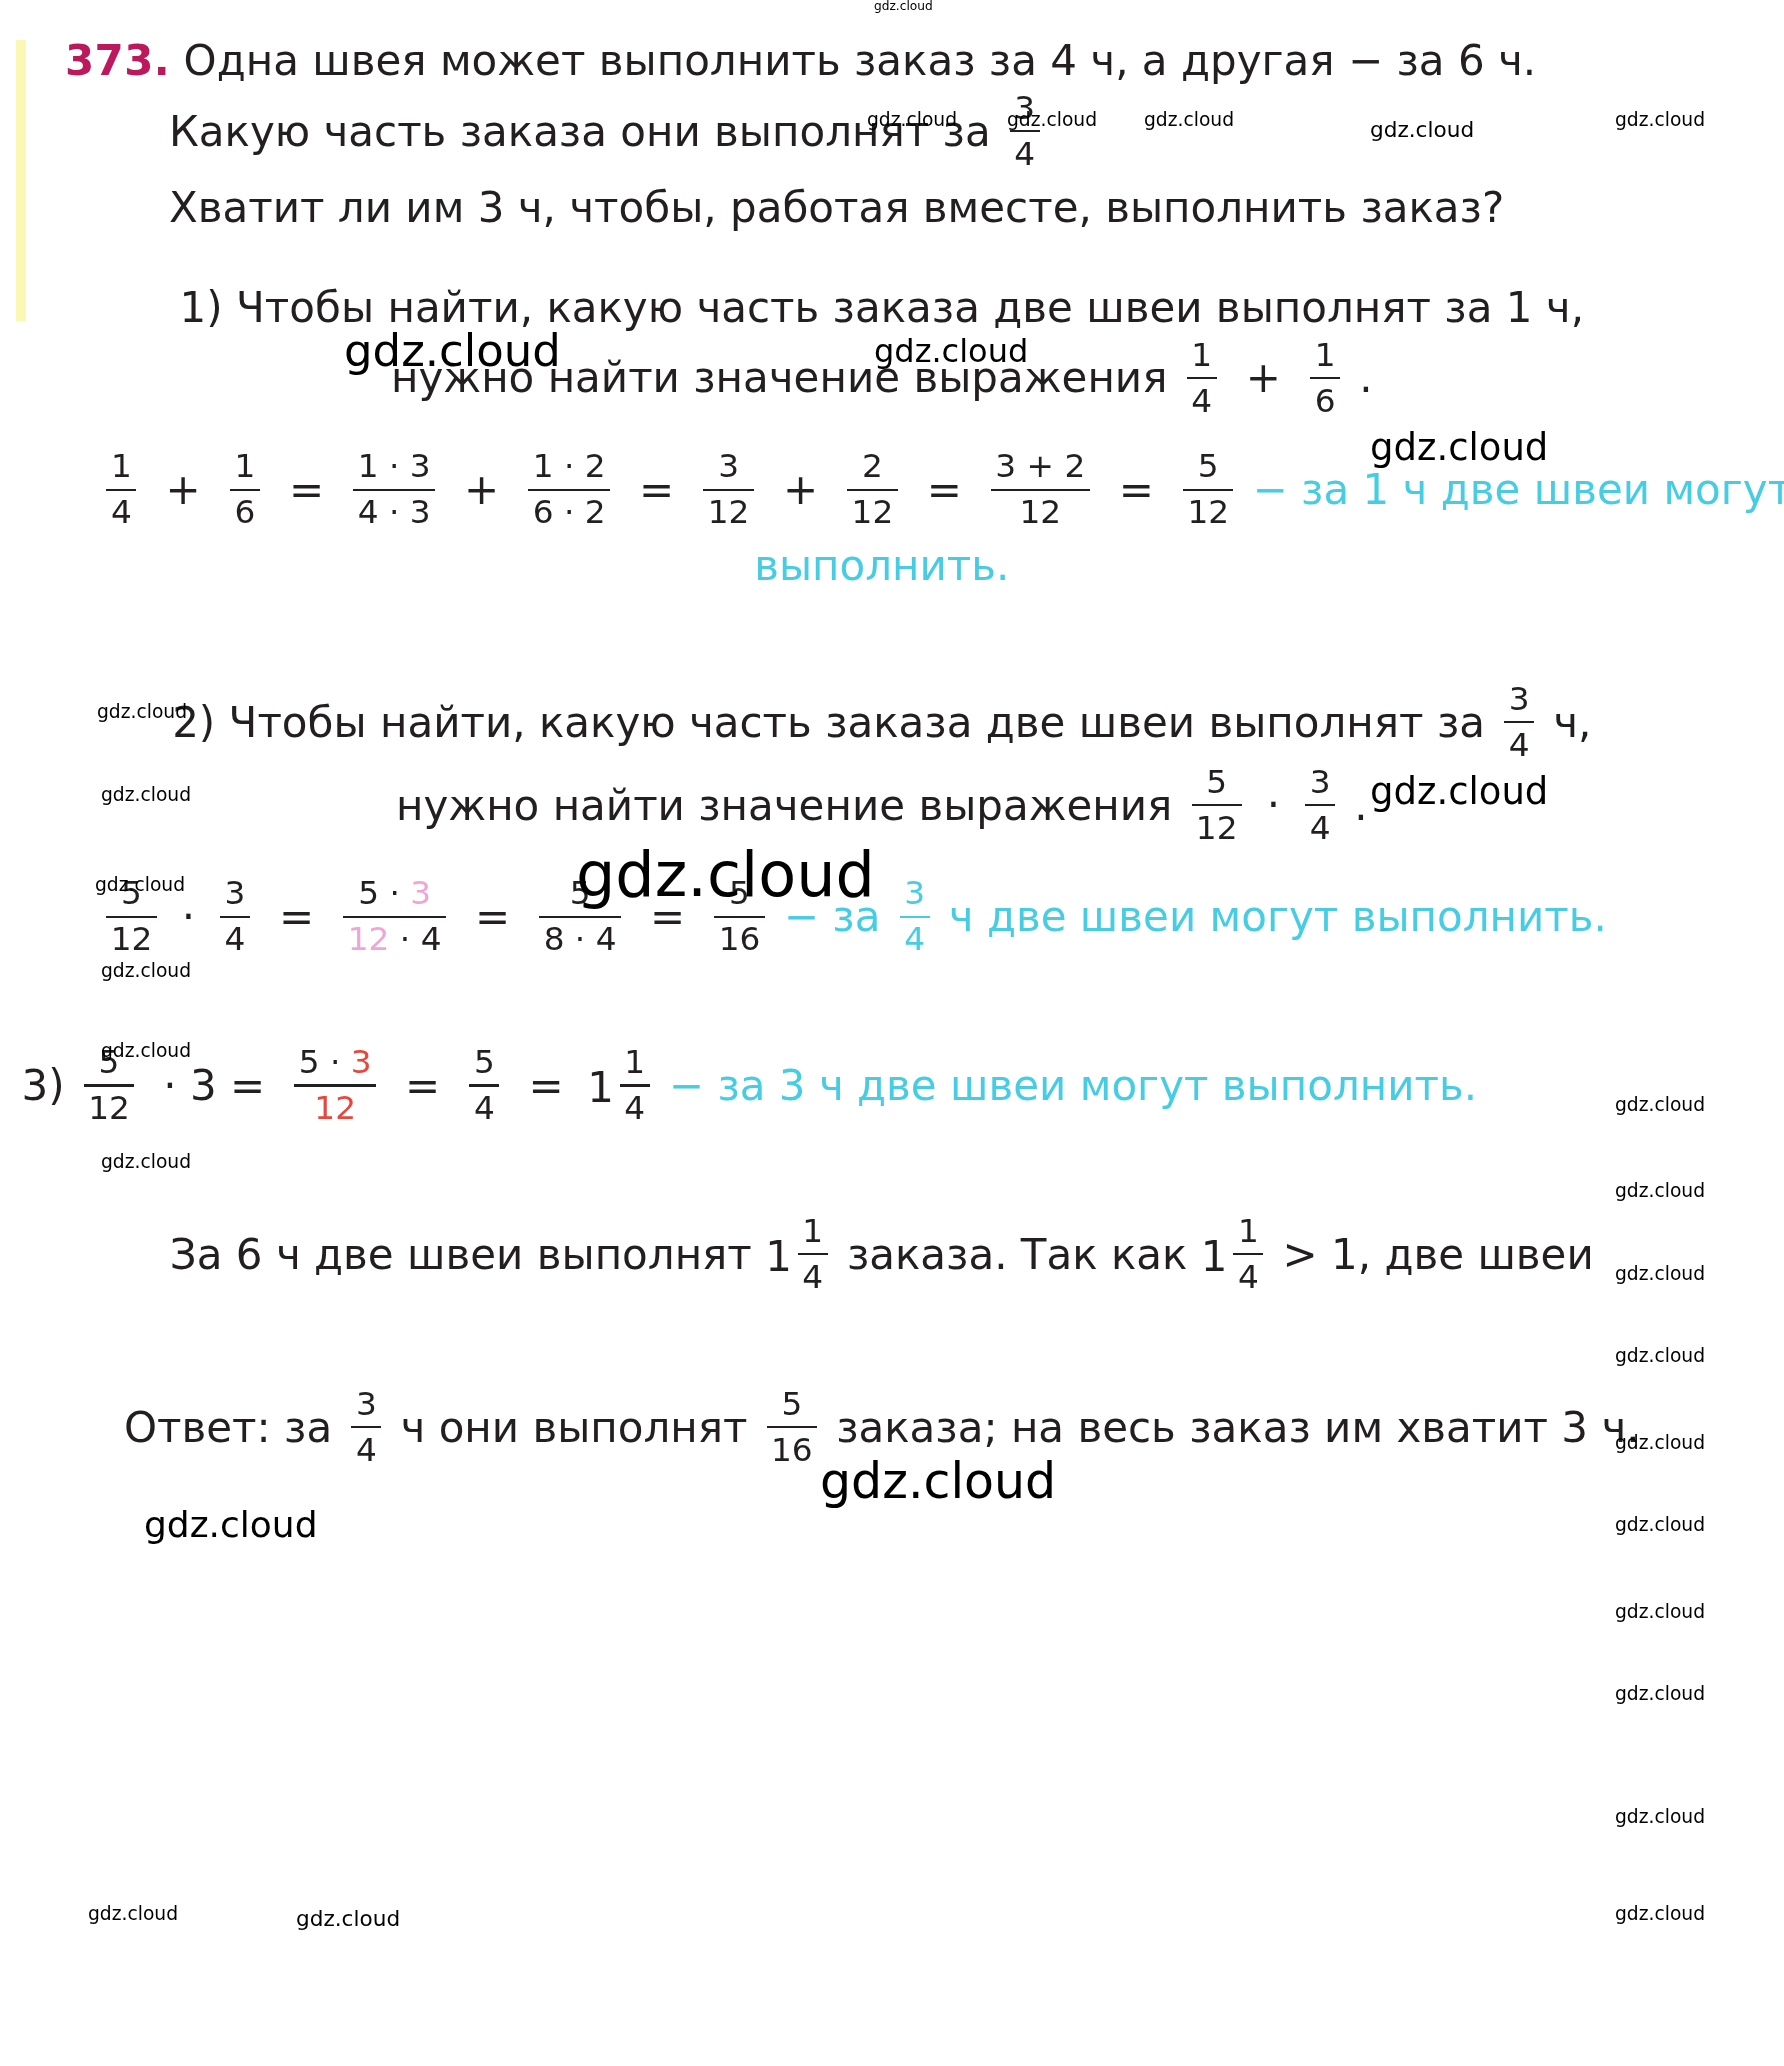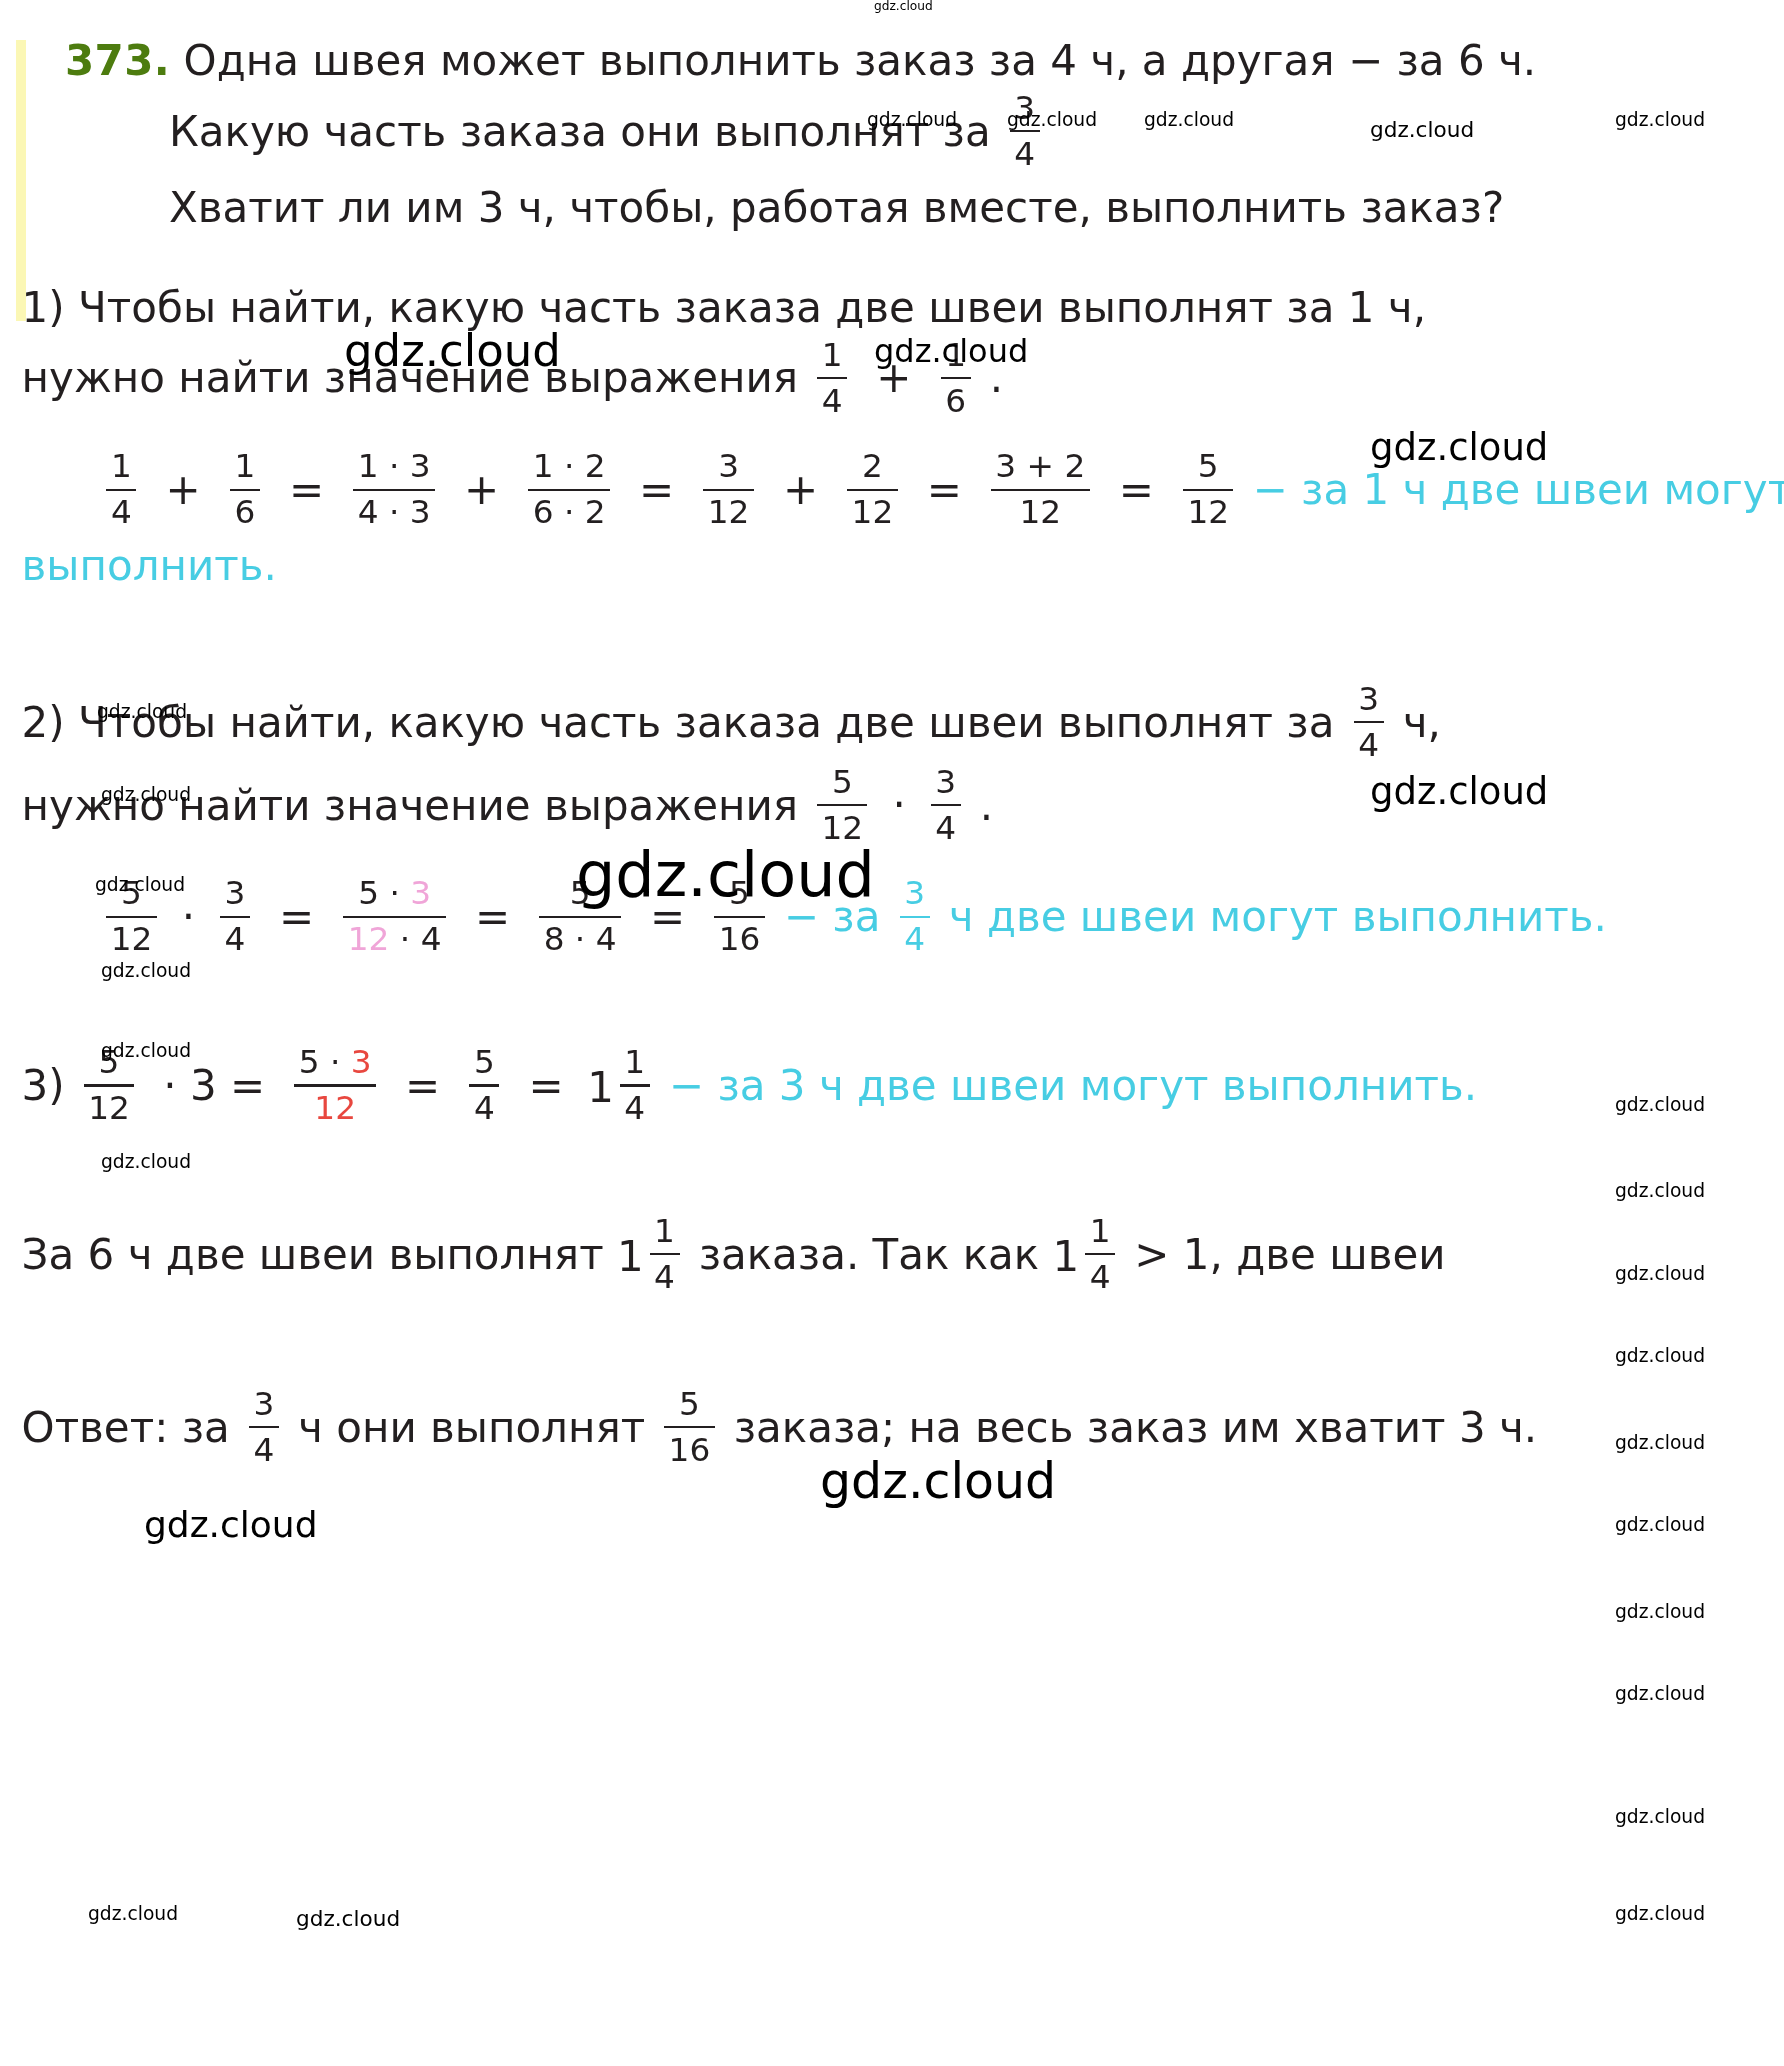--- a/index.html
+++ b/index.html
@@ -41,21 +41,21 @@
   }
   .task-bar {
     position: absolute;
     left: 16px;
     top: 40px;
     width: 10px;
     height: 281px;
     background: #fbf7b5;
   }
   .task-num {
-    color: #4d7c0f;
+    color: #be185d;
     font-weight: bold;
     font-size: 42px;
     letter-spacing: 0.4px;
   }
   .line {
     font-size: 42px;
     line-height: 1.52;
     color: #231f20;
     white-space: nowrap;
   }
@@ -90,21 +90,21 @@
   .mixed {
     display: inline-flex;
     align-items: center;
     vertical-align: middle;
   }
 
   
   .sol {
     padding: 0 43px 0 21.6px;
   }
-  .sol .line { font-size: 42px; }
+  .sol .line { font-size: 42px; text-align: center; }
   .eq {
     font-size: 42px;
     line-height: 1.35;
     white-space: nowrap;
     padding-left: 79px;
   }
   .cyan { color: #47cde3; }
   .pinkish { color: #f0a5d8; }
   .redish { color: #e8473f; }
   .spacer-sm { height: 29px; }

